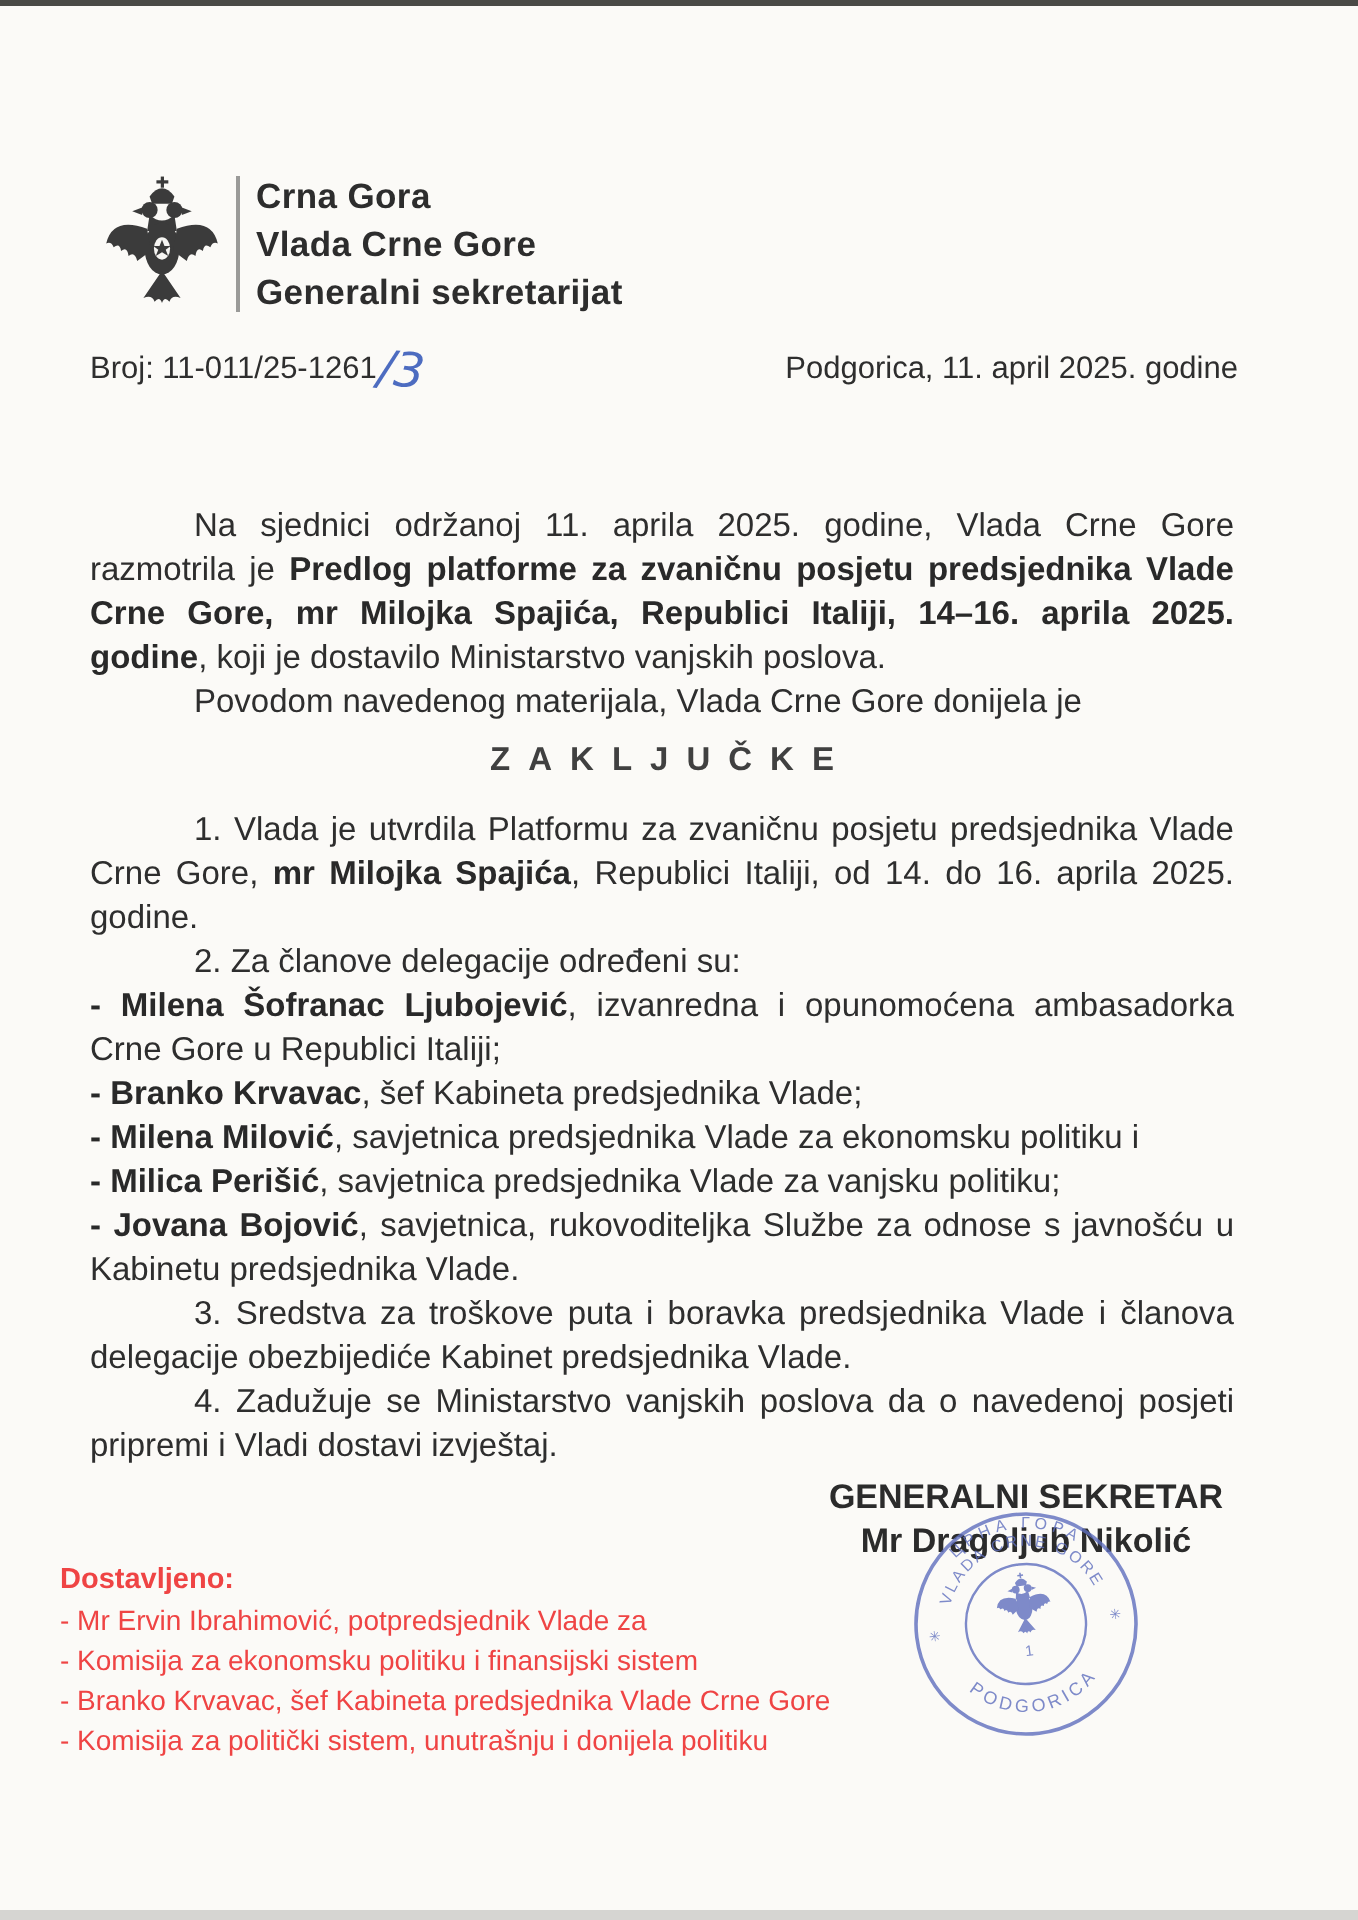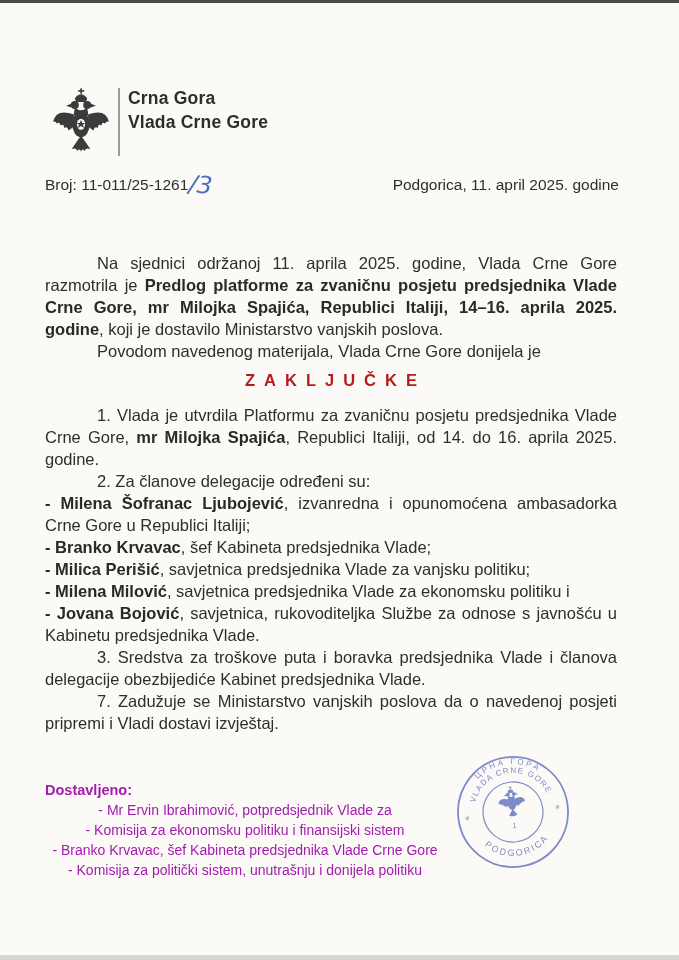--- a/index.html
+++ b/index.html
@@ -46,39 +46,39 @@
   }
   .para{margin:0;}
   .para.indented{text-indent:52px;}
   .para b{font-weight:700;color:#292929;}
   .heading{
     margin:7px 0 13px 0;
     text-align:center;
     font-size:16.5px;font-weight:700;
     letter-spacing:9px;
     text-indent:9px; 
-    color:#b91c1c;
+    color:#404040;
   }
 
   
   .signature{
     position:absolute;top:738px;left:403px;width:220px;
     text-align:center;
     font-size:17px;font-weight:700;line-height:22px;
     color:#2b2b2b;
   }
 
   
   .distribution{
-    position:absolute;top:780px;left:45px;width:400px;
+    position:absolute;top:780px;left:30px;width:400px;
     font-size:14px;line-height:20px;
-    color:#a21caf;
+    color:#ef4444;
   }
   .dist-label{font-weight:700;font-size:14.5px;}
-  .dist-item{white-space:nowrap;text-align:center;}
+  .dist-item{white-space:nowrap;}
   .dist-item.cont{padding-left:11px;}
 
   
   .stamp{
     position:absolute;top:752px;left:453px;
     width:120px;height:120px;
     opacity:.8;
     transform:rotate(-7deg);
     pointer-events:none;
   }
@@ -106,20 +106,21 @@
         <path d="M62 42 Q90 32 95 54 Q91 52 89 57 Q84 53 83 60 Q78 56 77 64 Q72 60 70 68 L59 60 Z"></path>
         <path d="M50 76 L35 98 Q42 95 44 101 Q48 96 50 102 Q52 96 56 101 Q58 95 65 98 Z"></path>
         <ellipse cx="50" cy="58" rx="6.5" ry="9" fill="#f6f5f2"></ellipse>
         <path d="M50 51 L52 56 L57 56 L53 59 L55 64 L50 61 L45 64 L47 59 L43 56 L48 56 Z"></path>
       </g>
     </svg>
     <div class="lh-divider"></div>
     <div class="lh-text">
       <div class="lh-line">Crna Gora</div>
       <div class="lh-line">Vlada Crne Gore</div>
+      <div class="lh-line">Generalni sekretarijat</div>
     </div>
   </div>
 
   <div class="ref-row">
     <div class="ref-number">
       <span>Broj: 11-011/25-1261</span>
       <span class="handwritten">/3</span>
     </div>
     <div>Podgorica, 11. april 2025. godine</div>
   </div>
@@ -129,29 +130,33 @@
     <p class="para indented">Povodom navedenog materijala, Vlada Crne Gore donijela je</p>
 
     <h2 class="heading">ZAKLJUČKE</h2>
 
     <p class="para indented"><span>1. Vlada je utvrdila Platformu za zvaničnu posjetu predsjednika Vlade Crne Gore, </span><b>mr Milojka Spajića</b><span>, Republici Italiji, od 14. do 16. aprila 2025. godine.</span></p>
     <p class="para indented">2. Za članove delegacije određeni su:</p>
 
     <div>
       <p class="para"><b>- Milena Šofranac Ljubojević</b><span>, izvanredna i opunomoćena ambasadorka Crne Gore u Republici Italiji;</span></p>
       <p class="para"><b>- Branko Krvavac</b><span>, šef Kabineta predsjednika Vlade;</span></p>
+      <p class="para"><b>- Milena Milović</b><span>, savjetnica predsjednika Vlade za ekonomsku politiku i</span></p>
       <p class="para"><b>- Milica Perišić</b><span>, savjetnica predsjednika Vlade za vanjsku politiku;</span></p>
-      <p class="para"><b>- Milena Milović</b><span>, savjetnica predsjednika Vlade za ekonomsku politiku i</span></p>
       <p class="para"><b>- Jovana Bojović</b><span>, savjetnica, rukovoditeljka Službe za odnose s javnošću u Kabinetu predsjednika Vlade.</span></p>
     </div>
 
     <p class="para indented">3. Sredstva za troškove puta i boravka predsjednika Vlade i članova delegacije obezbijediće Kabinet predsjednika Vlade.</p>
-    <p class="para indented">7. Zadužuje se Ministarstvo vanjskih poslova da o navedenoj posjeti pripremi i Vladi dostavi izvještaj.</p>
-  </div>
-
+    <p class="para indented">4. Zadužuje se Ministarstvo vanjskih poslova da o navedenoj posjeti pripremi i Vladi dostavi izvještaj.</p>
+  </div>
+
+  <div class="signature">
+    <div>GENERALNI SEKRETAR</div>
+    <div>Mr Dragoljub Nikolić</div>
+  </div>
 
   <div class="distribution">
     <div class="dist-label">Dostavljeno:</div>
     <div class="dist-item">- Mr Ervin Ibrahimović, potpredsjednik Vlade za</div>
     <div class="dist-item">- Komisija za ekonomsku politiku i finansijski sistem</div>
     <div class="dist-item">- Branko Krvavac, šef Kabineta predsjednika Vlade Crne Gore</div>
     <div class="dist-item">- Komisija za politički sistem, unutrašnju i donijela politiku</div>
   </div>
 
   <div class="stamp">

